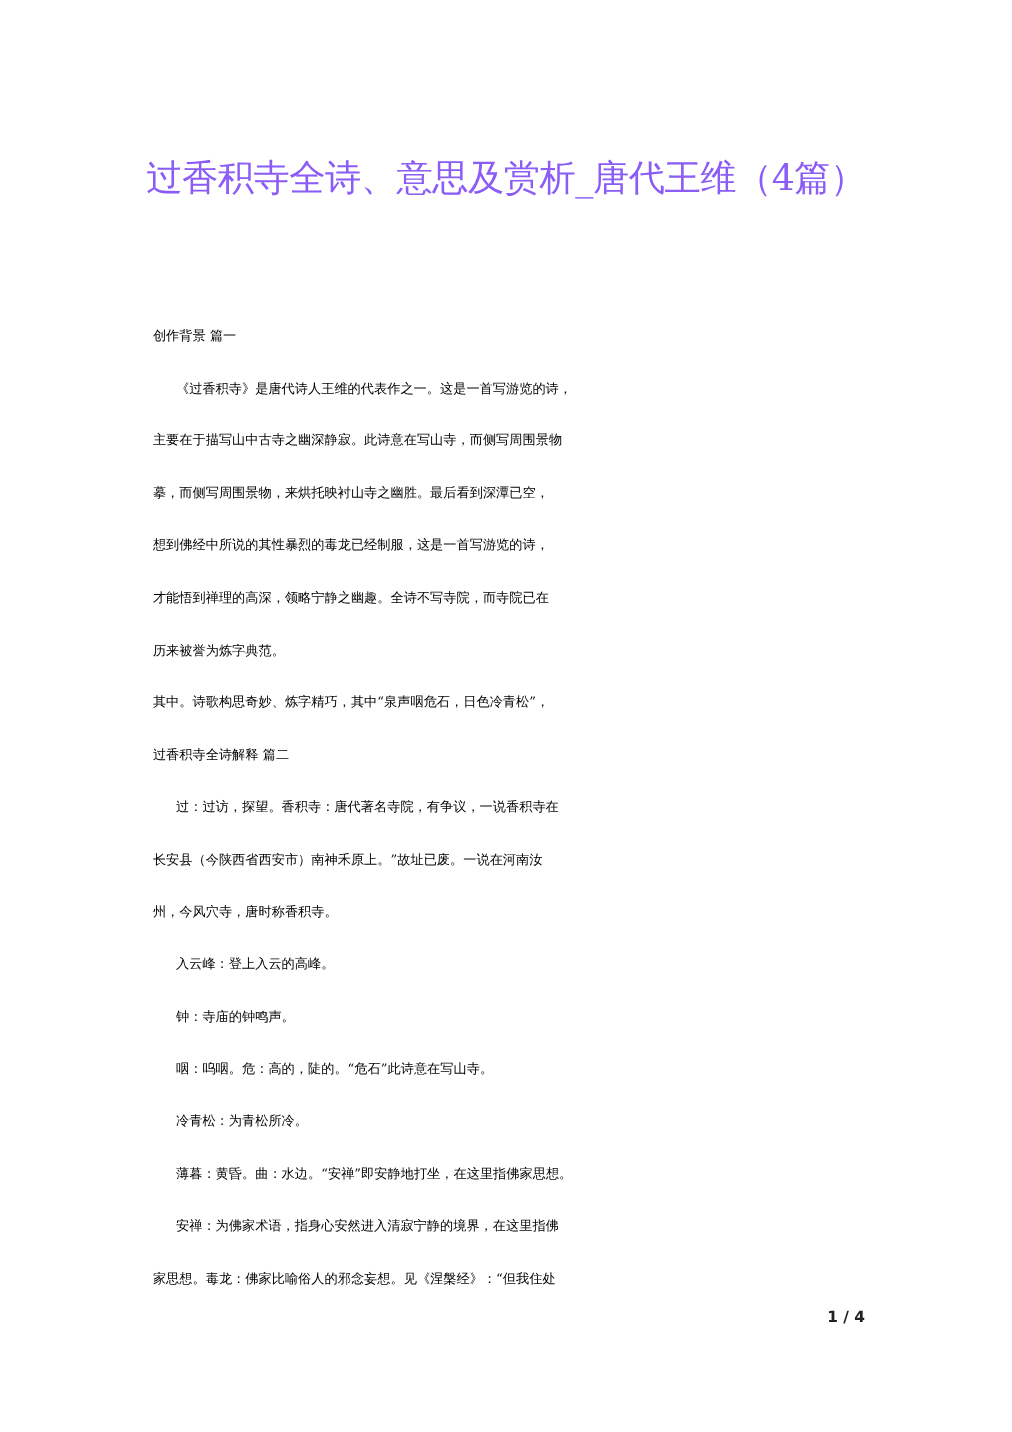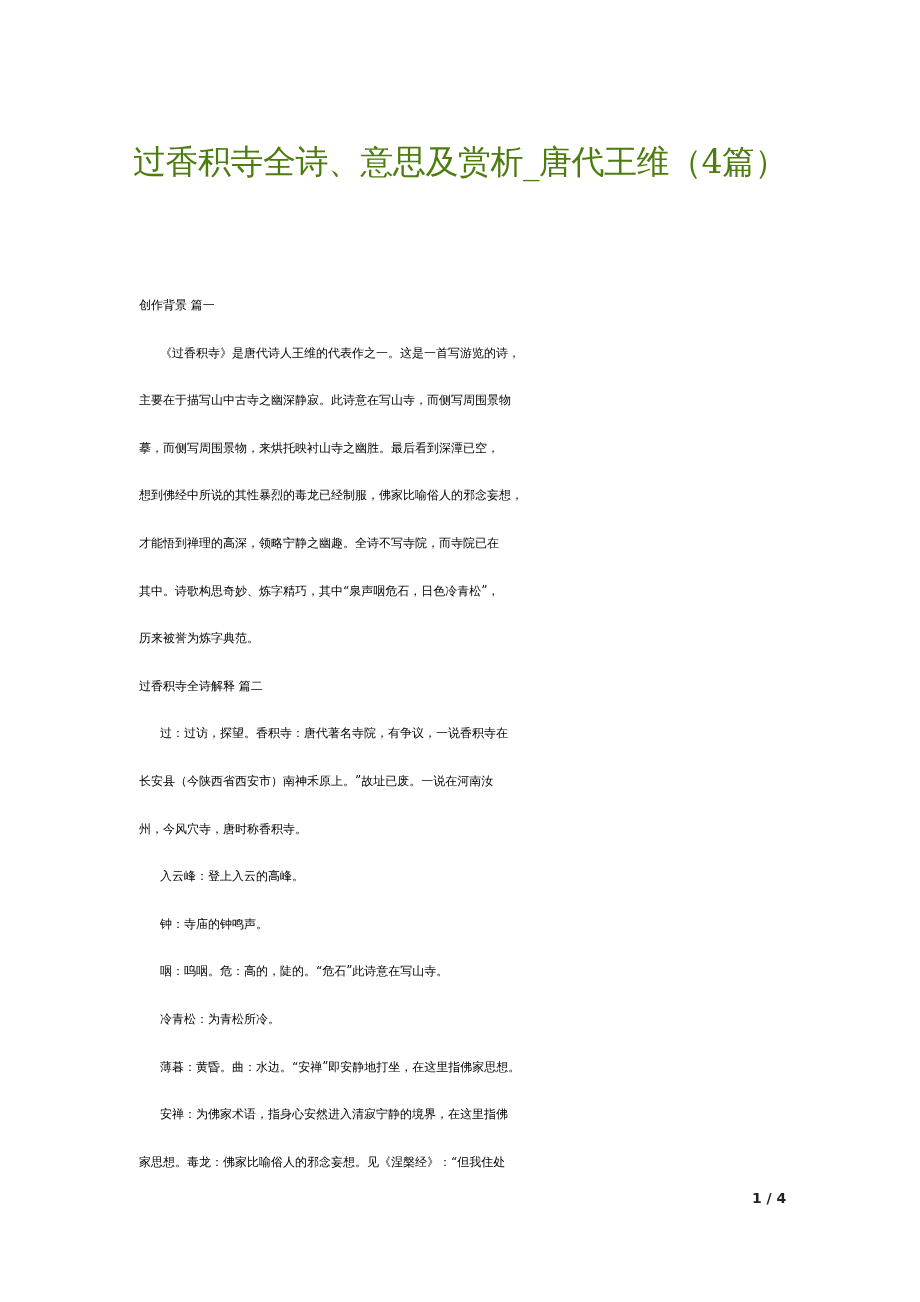--- a/index.html
+++ b/index.html
@@ -22,21 +22,21 @@
       background: #ffffff;
     }
     .title {
       position: absolute;
       left: 0;
       top: 140px;
       width: 920px;
       text-align: center;
       font-size: 33px;
       line-height: 44px;
-      color: #4d7c0f;
+      color: #8b5cf6;
       font-family: "DejaVu Serif", "Liberation Serif", serif;
       letter-spacing: -0.5px;
       white-space: nowrap;
     }
     .body-text {
       position: absolute;
       left: 139px;
       top: 282px;
       width: 645px;
       font-size: 12px;
@@ -62,24 +62,24 @@
 <body>
 
 <div class="page">
   <div class="title">过香积寺全诗、意思及赏析_唐代王维（4篇）</div>
 
   <div class="body-text">
     <span class="line">创作背景 篇一</span>
     <span class="line indent">《过香积寺》是唐代诗人王维的代表作之一。这是一首写游览的诗，</span>
     <span class="line">主要在于描写山中古寺之幽深静寂。此诗意在写山寺，而侧写周围景物</span>
     <span class="line">摹，而侧写周围景物，来烘托映衬山寺之幽胜。最后看到深潭已空，</span>
-    <span class="line">想到佛经中所说的其性暴烈的毒龙已经制服，佛家比喻俗人的邪念妄想，</span>
+    <span class="line">想到佛经中所说的其性暴烈的毒龙已经制服，这是一首写游览的诗，</span>
     <span class="line">才能悟到禅理的高深，领略宁静之幽趣。全诗不写寺院，而寺院已在</span>
+    <span class="line">历来被誉为炼字典范。</span>
     <span class="line">其中。诗歌构思奇妙、炼字精巧，其中“泉声咽危石，日色冷青松”，</span>
-    <span class="line">历来被誉为炼字典范。</span>
     <span class="line">过香积寺全诗解释 篇二</span>
     <span class="line indent">过：过访，探望。香积寺：唐代著名寺院，有争议，一说香积寺在</span>
     <span class="line">长安县（今陕西省西安市）南神禾原上。”故址已废。一说在河南汝</span>
     <span class="line">州，今风穴寺，唐时称香积寺。</span>
     <span class="line indent">入云峰：登上入云的高峰。</span>
     <span class="line indent">钟：寺庙的钟鸣声。</span>
     <span class="line indent">咽：呜咽。危：高的，陡的。“危石”此诗意在写山寺。</span>
     <span class="line indent">冷青松：为青松所冷。</span>
     <span class="line indent">薄暮：黄昏。曲：水边。“安禅”即安静地打坐，在这里指佛家思想。</span>
     <span class="line indent">安禅：为佛家术语，指身心安然进入清寂宁静的境界，在这里指佛</span>

